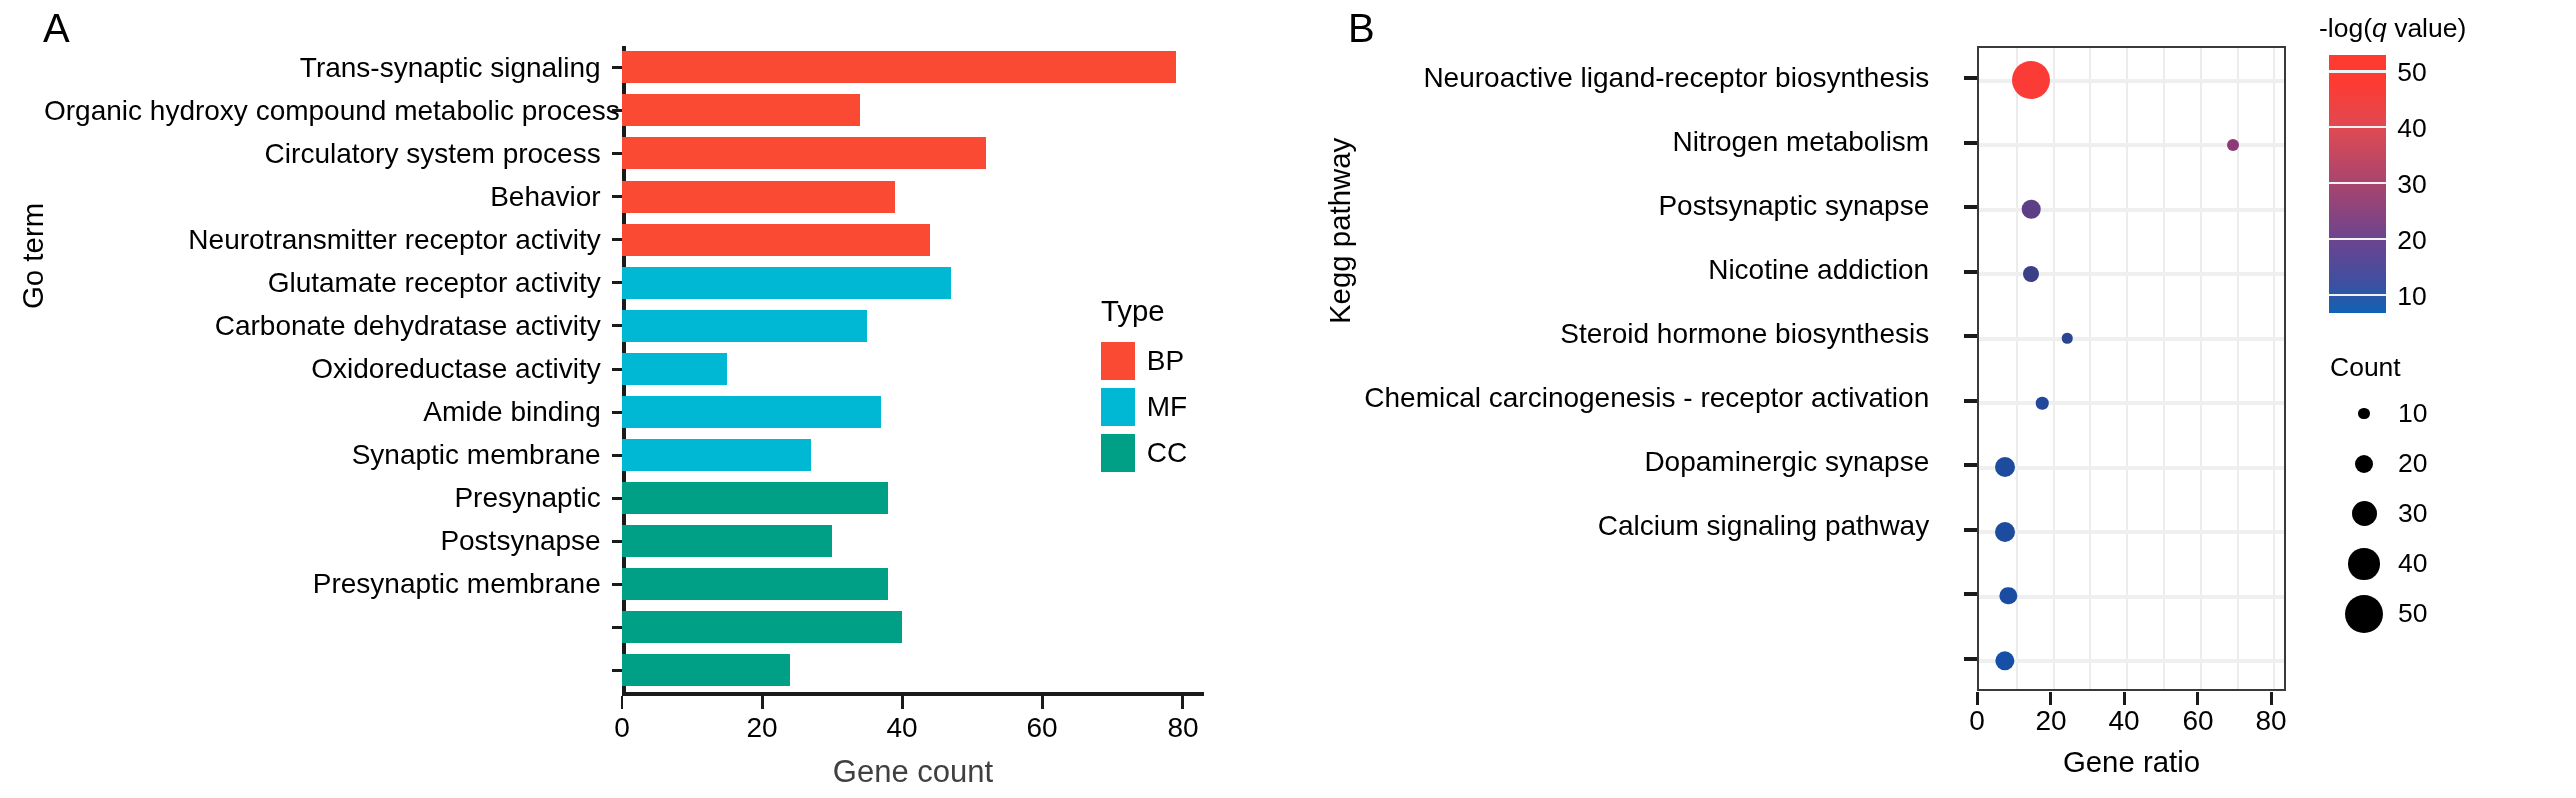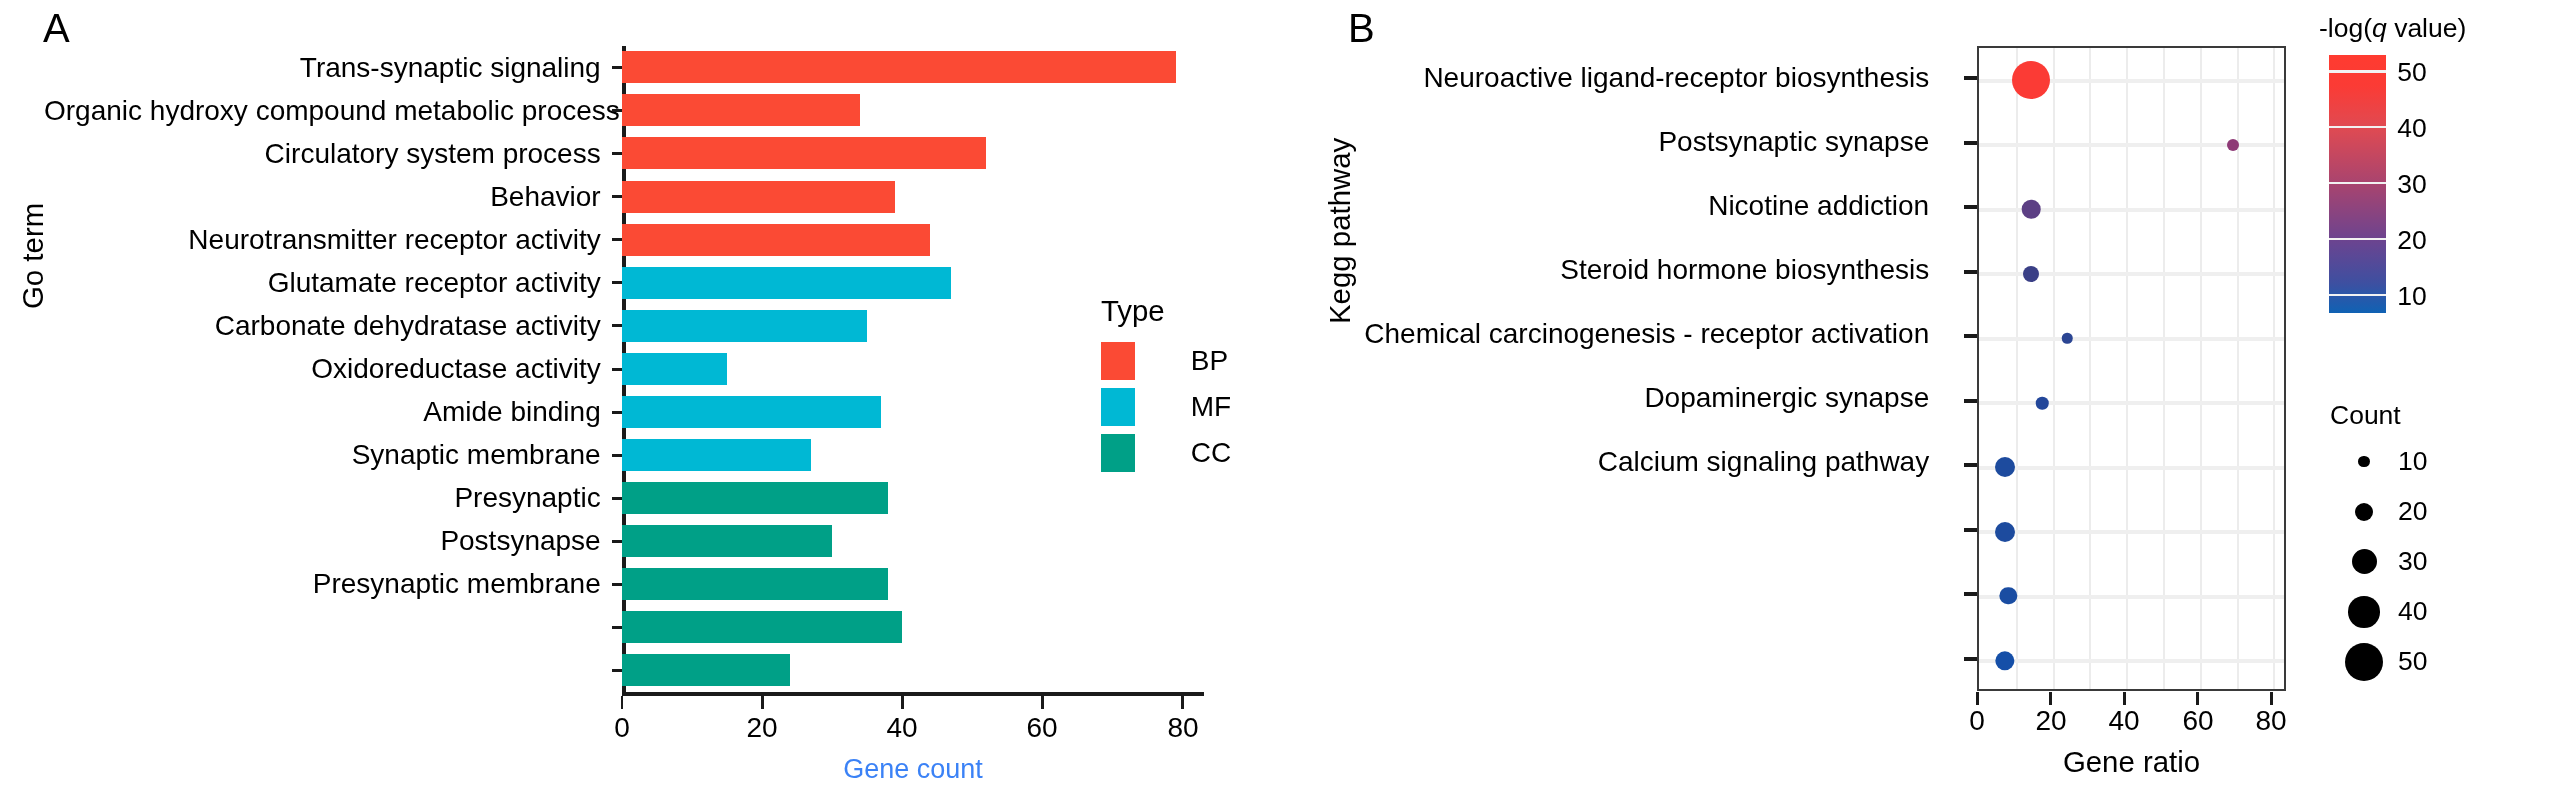--- a/index.html
+++ b/index.html
@@ -14,27 +14,27 @@
             transform:rotate(-90deg);transform-origin:left top;white-space:nowrap;}
   .a-terms{position:absolute;left:44px;top:46px;width:567px;}
   .a-term{height:43px;line-height:43px;text-align:right;font-size:28px;color:#000;white-space:nowrap;padding-right:10.3px;}
   .a-plot{position:absolute;left:622px;top:46px;width:582px;height:646px;}
   .a-axis-v{position:absolute;left:0;top:0;width:3.7px;height:646px;background:#1a1a1a;}
   .a-axis-h{position:absolute;left:0;top:646px;width:582px;height:3.7px;background:#1a1a1a;}
   .a-rowtick{position:absolute;left:-9.6px;width:9.6px;height:2.9px;background:#1a1a1a;}
   .a-bar{position:absolute;height:32px;border-radius:0;}
   .a-xtick{position:absolute;top:650px;width:2.9px;height:12.5px;background:#1a1a1a;}
   .a-xlab{position:absolute;top:666px;font-size:28px;color:#000;transform:translateX(-50%);}
-  .a-xtitle{position:absolute;left:0;top:708px;width:582px;text-align:center;font-size:27px;color:#3b82f6;}
+  .a-xtitle{position:absolute;left:0;top:708px;width:582px;text-align:center;font-size:31px;color:#404040;}
 
   .a-legend{position:absolute;left:1101px;top:294px;}
   .a-legend-title{font-size:29.4px;color:#000;margin-bottom:10.3px;}
   .a-legend-row{display:flex;align-items:center;height:46px;}
   .a-legend-swatch{width:34px;height:38px;margin-right:11.8px;}
-  .a-legend-text{font-size:28px;color:#000;margin-left:44px;}
+  .a-legend-text{font-size:28px;color:#000;}
 
   
   #panelB{position:absolute;left:1296px;top:0;width:1280px;height:798px;}
   .b-ylabel{position:absolute;left:26.5px;top:324px;font-size:29.4px;color:#000;
             transform:rotate(-90deg);transform-origin:left top;white-space:nowrap;}
   .b-terms{position:absolute;left:41px;top:46px;width:604px;}
   .b-term{height:64px;line-height:64px;text-align:right;font-size:28px;color:#000;white-space:nowrap;padding-right:11.8px;}
   .b-plot{position:absolute;left:681px;top:46px;width:309px;height:645px;
           border:2.9px solid #3a3a3a;box-sizing:border-box;background:#fff;}
   .b-gridv{position:absolute;top:0;width:2.2px;height:100%;background:#ececec;}
@@ -47,21 +47,21 @@
 
   .b-colorlegend{position:absolute;left:1023px;top:13.3px;}
   .b-cl-title{font-size:26.5px;color:#000;white-space:nowrap;}
   .b-cl-title i{font-style:italic;}
   .b-cbar-wrap{position:relative;margin-top:10.3px;margin-left:10.3px;width:57px;height:258px;}
   .b-cbar{position:absolute;left:0;top:0;width:57px;height:258px;
           background:linear-gradient(to top,#1062b4 0%,#3f4fa0 12%,#6b4490 28%,#a8446f 50%,#e04a52 72%,#fb3b35 88%,#ff3b30 100%);}
   .b-cbar-tick{position:absolute;left:0;width:57px;height:2.9px;background:#f2f2f2;}
   .b-cbar-lab{position:absolute;left:68px;font-size:26.5px;color:#000;transform:translateY(-50%);}
 
-  .b-sizelegend{position:absolute;left:1034px;top:352px;margin-top:48px;}
+  .b-sizelegend{position:absolute;left:1034px;top:352px;}
   .b-sl-title{font-size:26.5px;color:#000;margin-bottom:5.9px;}
   .b-sl-row{display:flex;align-items:center;height:50px;}
   .b-sl-dotbox{width:68px;display:flex;align-items:center;justify-content:center;}
   .b-sl-dot{border-radius:50%;background:#000;}
   .b-sl-lab{font-size:26.5px;color:#000;}
 </style>
 </head>
 <body>
 
 <div class="figure">
@@ -156,20 +156,21 @@
     </div>
   </div>
 
   <div id="panelB">
     <div class="panel-letter" style="left:52px;top:5.9px;">B</div>
 
     <div class="b-ylabel">Kegg pathway</div>
 
     <div class="b-terms" id="b-terms">
         <div class="b-term">Neuroactive ligand-receptor biosynthesis</div>
+        <div class="b-term">Nitrogen metabolism</div>
         <div class="b-term">Postsynaptic synapse</div>
         <div class="b-term">Nicotine addiction</div>
         <div class="b-term">Steroid hormone biosynthesis</div>
         <div class="b-term">Chemical carcinogenesis - receptor activation</div>
         <div class="b-term">Dopaminergic synapse</div>
         <div class="b-term">Calcium signaling pathway</div>
       </div>
     <div id="b-rowticks">
         <div class="b-rowtick" style="top: 76px;"></div>
         <div class="b-rowtick" style="top: 141px;"></div>

